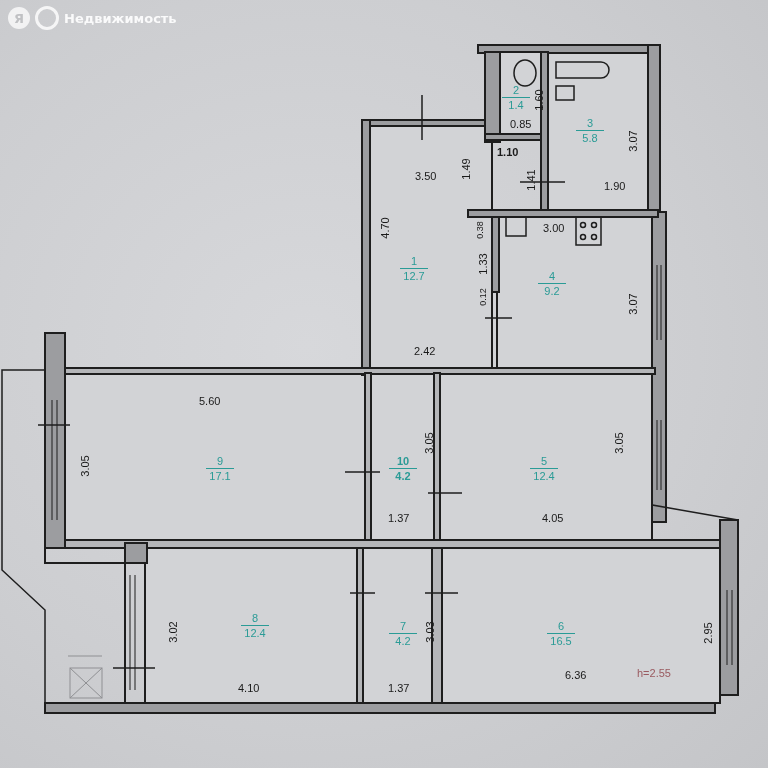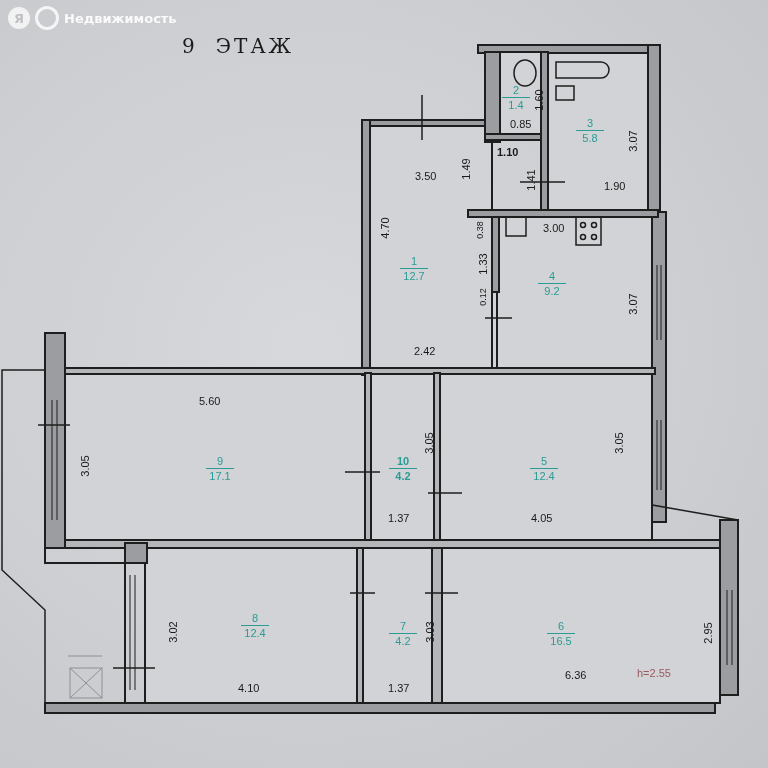--- a/index.html
+++ b/index.html
@@ -159,23 +159,20 @@
       </g>
     </g>
   </svg>
 
   <div class="wm-logo">
     <div class="wm-circle">Я</div>
     <div class="wm-ring"></div>
     <span class="wm-text">Недвижимость</span>
   </div>
 
-  <div class="floor-title">
-    <span>9</span><span>ЭТАЖ</span>
-  </div>
 
 
   <div class="room-label" style="left:414px;top:255px;">
     <span class="num">1</span>
       <span class="bar"></span>
       <span class="area">12.7</span>
   </div>
   <div class="room-label" style="left:516px;top:84px;">
     <span class="num">2</span>
       <span class="bar"></span>
@@ -235,21 +232,21 @@
   <div class="dim v" style="left:471px;top:225px;font-size:9px;">0.38</div>
   <div class="dim v" style="left:472px;top:258px;">1.33</div>
   <div class="dim v" style="left:474px;top:292px;font-size:9px;">0.12</div>
   <div class="dim" style="left:543px;top:222px;">3.00</div>
   <div class="dim v" style="left:622px;top:298px;">3.07</div>
   <div class="dim" style="left:199px;top:395px;">5.60</div>
   <div class="dim v" style="left:74px;top:460px;">3.05</div>
   <div class="dim v" style="left:418px;top:437px;">3.05</div>
   <div class="dim" style="left:388px;top:512px;">1.37</div>
   <div class="dim v" style="left:608px;top:437px;">3.05</div>
-  <div class="dim" style="left:531px;top:512px;">4.05</div>
+  <div class="dim" style="left:542px;top:512px;">4.05</div>
   <div class="dim v" style="left:162px;top:626px;">3.02</div>
   <div class="dim" style="left:238px;top:682px;">4.10</div>
   <div class="dim v" style="left:419px;top:626px;">3.03</div>
   <div class="dim" style="left:388px;top:682px;">1.37</div>
   <div class="dim" style="left:565px;top:669px;">6.36</div>
   <div class="dim v" style="left:697px;top:627px;">2.95</div>
 
   <div class="height-note">h=2.55</div>
 </div>
 

